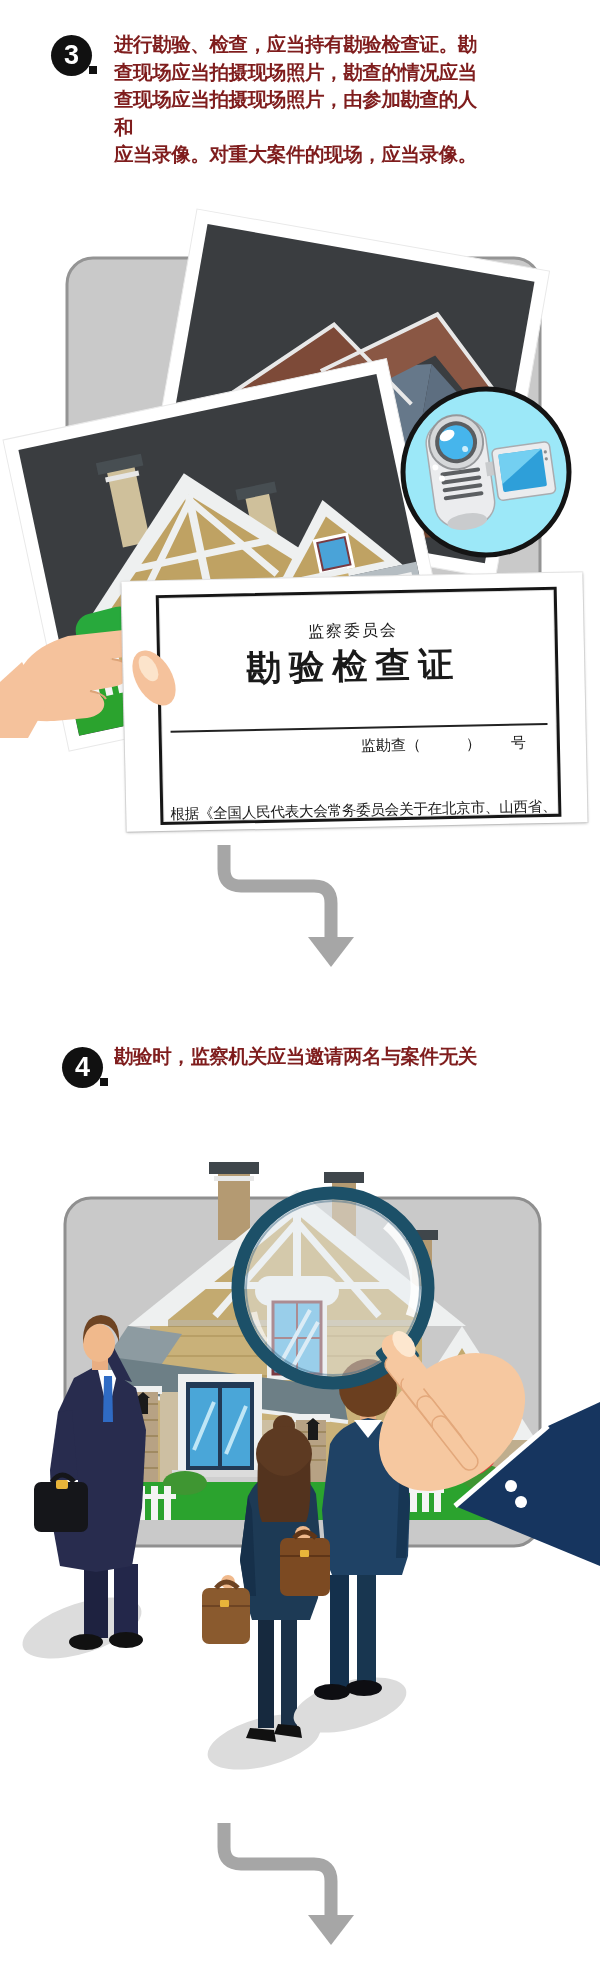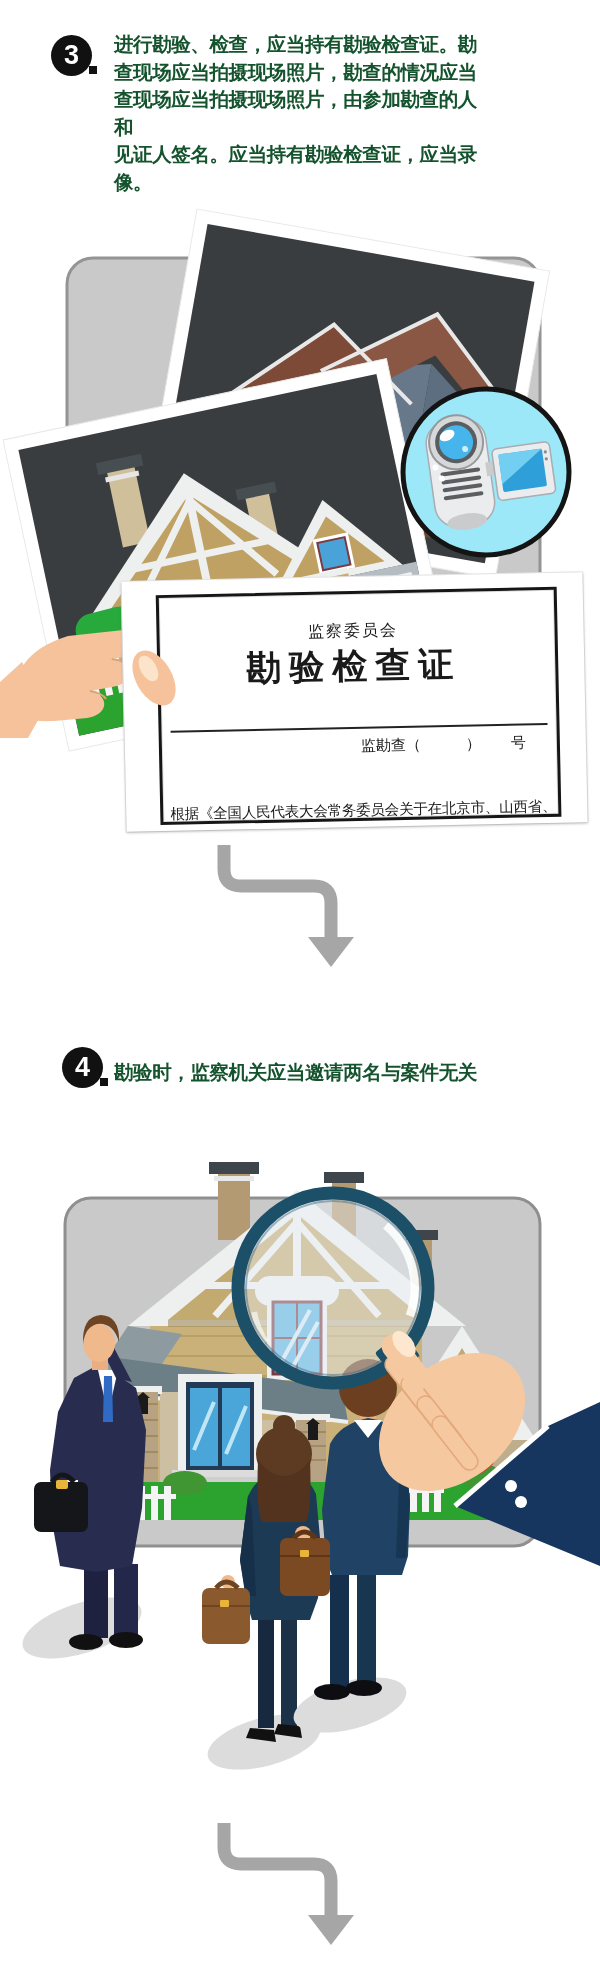--- a/index.html
+++ b/index.html
@@ -7,21 +7,21 @@
     width:600px;height:1970px;position:relative;background:#ffffff;
     font-family:"Liberation Sans", sans-serif;overflow:hidden;
   }
   .badge{
     position:absolute;width:41px;height:41px;border-radius:50%;
     background:#111111;color:#ffffff;font-weight:bold;font-size:27px;
     display:flex;align-items:center;justify-content:center;line-height:1;
   }
   .badge-dot{position:absolute;width:8px;height:8px;background:#111111;}
   .step-text{
-    position:absolute;left:114px;width:380px;color:#14532d;
+    position:absolute;left:114px;width:380px;color:#7f1d1d;
     font-weight:800;font-size:19.5px;line-height:27.5px;letter-spacing:-0.4px;
   }
   .flow-arrow{position:absolute;left:190px;width:180px;height:132px;}
   .illus{position:absolute;left:0;width:600px;}
   
   .cert{
     position:absolute;left:124px;top:577px;width:461px;height:250px;
     background:#ffffff;transform:rotate(-1.2deg);
     box-shadow:0 1px 3px rgba(0,0,0,.28), 0 0 0 1px #ececec;
     font-family:"Liberation Serif", serif;color:#1a1a1a;z-index:5;
@@ -48,21 +48,21 @@
 <body>
 
 <div class="badge" style="left:51px;top:35px;">
   <span>3</span>
 </div>
 <div class="badge-dot" style="left:89px;top:66px;"></div>
 <div class="step-text" style="top:31px;">
   <div>进行勘验、检查，应当持有勘验检查证。勘</div>
   <div>查现场应当拍摄现场照片，勘查的情况应当</div>
   <div>查现场应当拍摄现场照片，由参加勘查的人和</div>
-  <div>见证人签名。应当持有勘验检查证，应当录像。</div>
+  <div>应当录像。对重大案件的现场，应当录像。</div>
 </div>
 
 <svg class="illus" style="top:170px;" width="600" height="660" viewBox="0 0 600 660">
 
   <rect x="67" y="88" width="473" height="382" rx="26" fill="#c9c9c9" stroke="#949494" stroke-width="3"></rect>
 
   <g transform="translate(197,39) rotate(10)">
     <rect x="0" y="0" width="358" height="312" fill="#ffffff" stroke="#e9e9e9" stroke-width="1"></rect>
     <clipPath id="p1clip">
         <rect x="13" y="13" width="332" height="286"></rect>
@@ -195,21 +195,21 @@
 
 <svg class="flow-arrow" style="top:841px;" viewBox="0 0 180 132">
   <path d="M34,4 V28 Q34,45 51,45 H124 Q141,45 141,62 V98" stroke="#a6a6a6" stroke-width="13" fill="none"></path>
   <polygon points="118,96 164,96 141,126" fill="#a6a6a6"></polygon>
 </svg>
 
 <div class="badge" style="left:62px;top:1047px;">
   <span>4</span>
 </div>
 <div class="badge-dot" style="left:100px;top:1078px;"></div>
-<div class="step-text" style="top:1043px;margin-top:16px;">
+<div class="step-text" style="top:1043px;">
   <div>勘验时，监察机关应当邀请两名与案件无关</div>
 </div>
 
 <svg class="illus" style="top:1130px;" width="600" height="720" viewBox="0 0 600 720">
 
   <rect x="65" y="68" width="475" height="348" rx="26" fill="#c9c9c9" stroke="#8f8f8f" stroke-width="3"></rect>
 
   <g>
     <rect x="218" y="40" width="32" height="70" fill="#b49a72"></rect>
     <rect x="209" y="32" width="50" height="12" fill="#3f464b"></rect>

